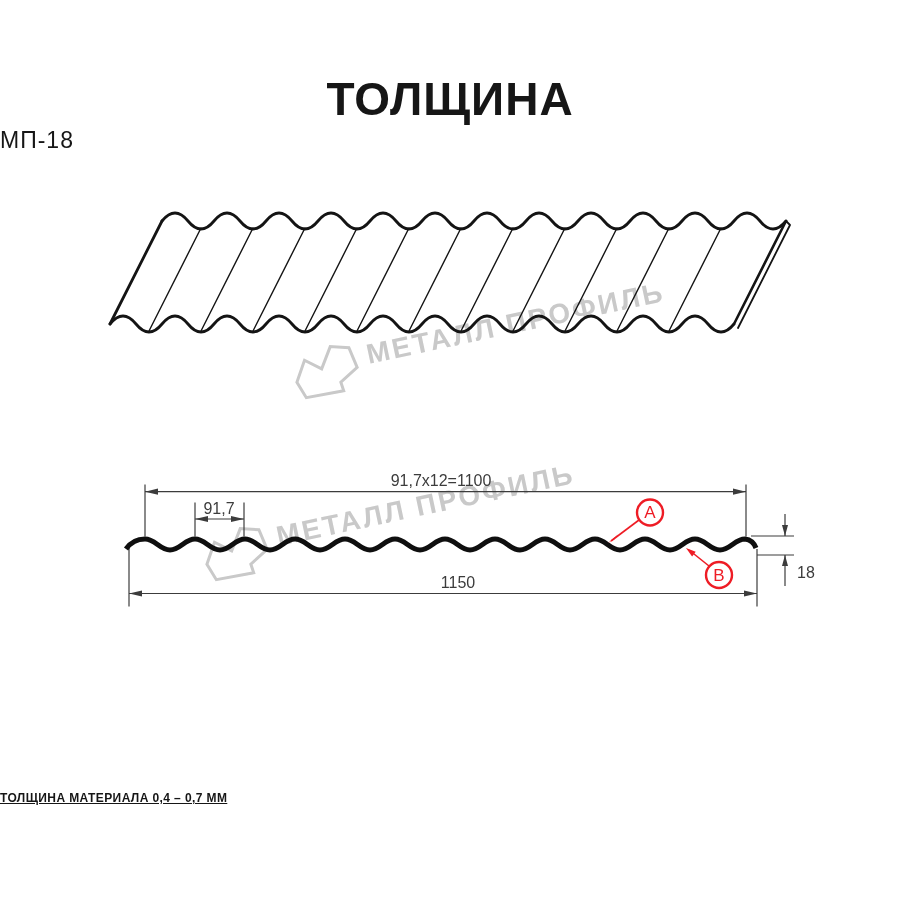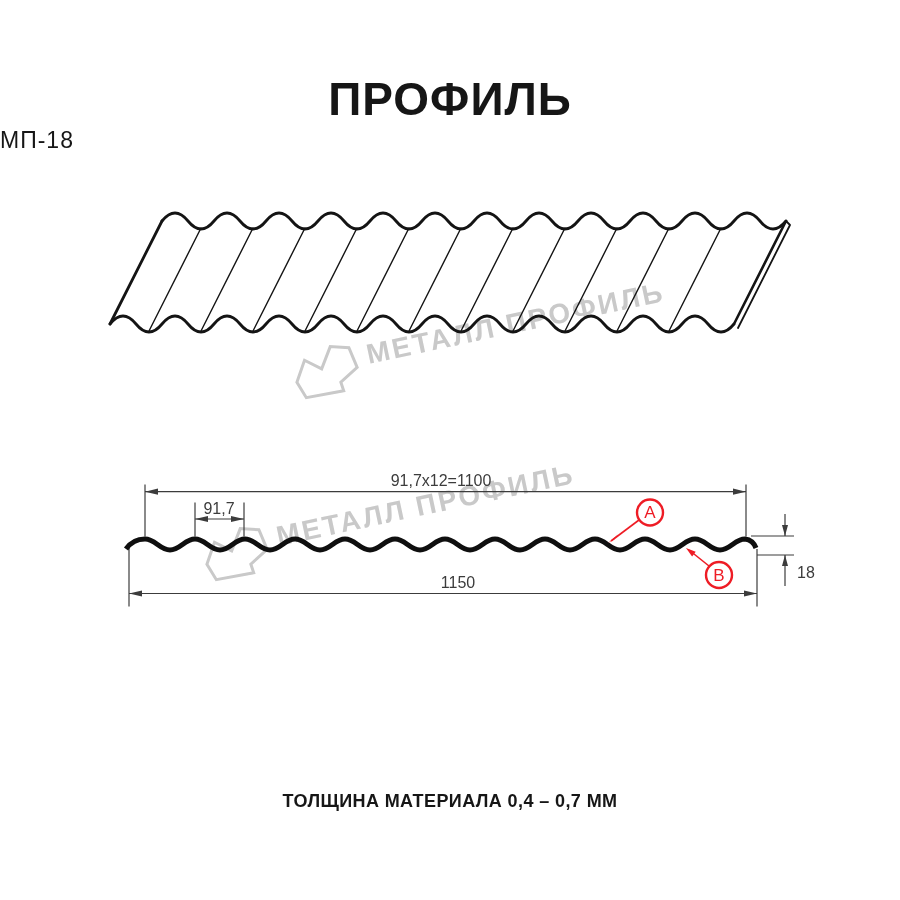--- a/index.html
+++ b/index.html
@@ -24,30 +24,31 @@
     position:absolute;display:flex;align-items:center;gap:10px;
     transform:rotate(-12deg);transform-origin:33px 26px;
     pointer-events:none;
   }
   .wm-text{
     font-size:28px;font-weight:bold;letter-spacing:2.5px;white-space:nowrap;
     color:var(--watermark_gray,#c9c9c9);transform:translateY(-6px);
   }
   .caption{
     position:absolute;top:791px;left:0;width:100%;
-    text-align:center;font-size:18px;font-weight:600;letter-spacing:.4px;
+    font-size:12px;font-weight:600;letter-spacing:.4px;
     color:var(--ink,#161616);
+    text-decoration:underline;
   }
   .dim-text{font-size:16px;fill:var(--dim_line,#3c3c3c);}
   .callout-letter{font-size:17px;fill:var(--accent_red,#ee1c25);}
 </style>
 </head>
 <body>
 
-<h1 class="page-title">ПРОФИЛЬ</h1>
+<h1 class="page-title">ТОЛЩИНА</h1>
 <div class="page-subtitle">МП-18</div>
 
 <div class="watermark" style="left:293px;top:344px;">
   <svg width="66" height="52" viewBox="0 0 66 52">
     <polygon points="2,32 14,12 29,24 42,4 60,9 64,30 45,41 46,50 8,49" fill="none" stroke="var(--watermark_gray,#c9c9c9)" stroke-width="3"></polygon>
   </svg>
   <span class="wm-text">МЕТАЛЛ ПРОФИЛЬ</span>
 </div>
 
 <div class="watermark" style="left:203px;top:526px;">

